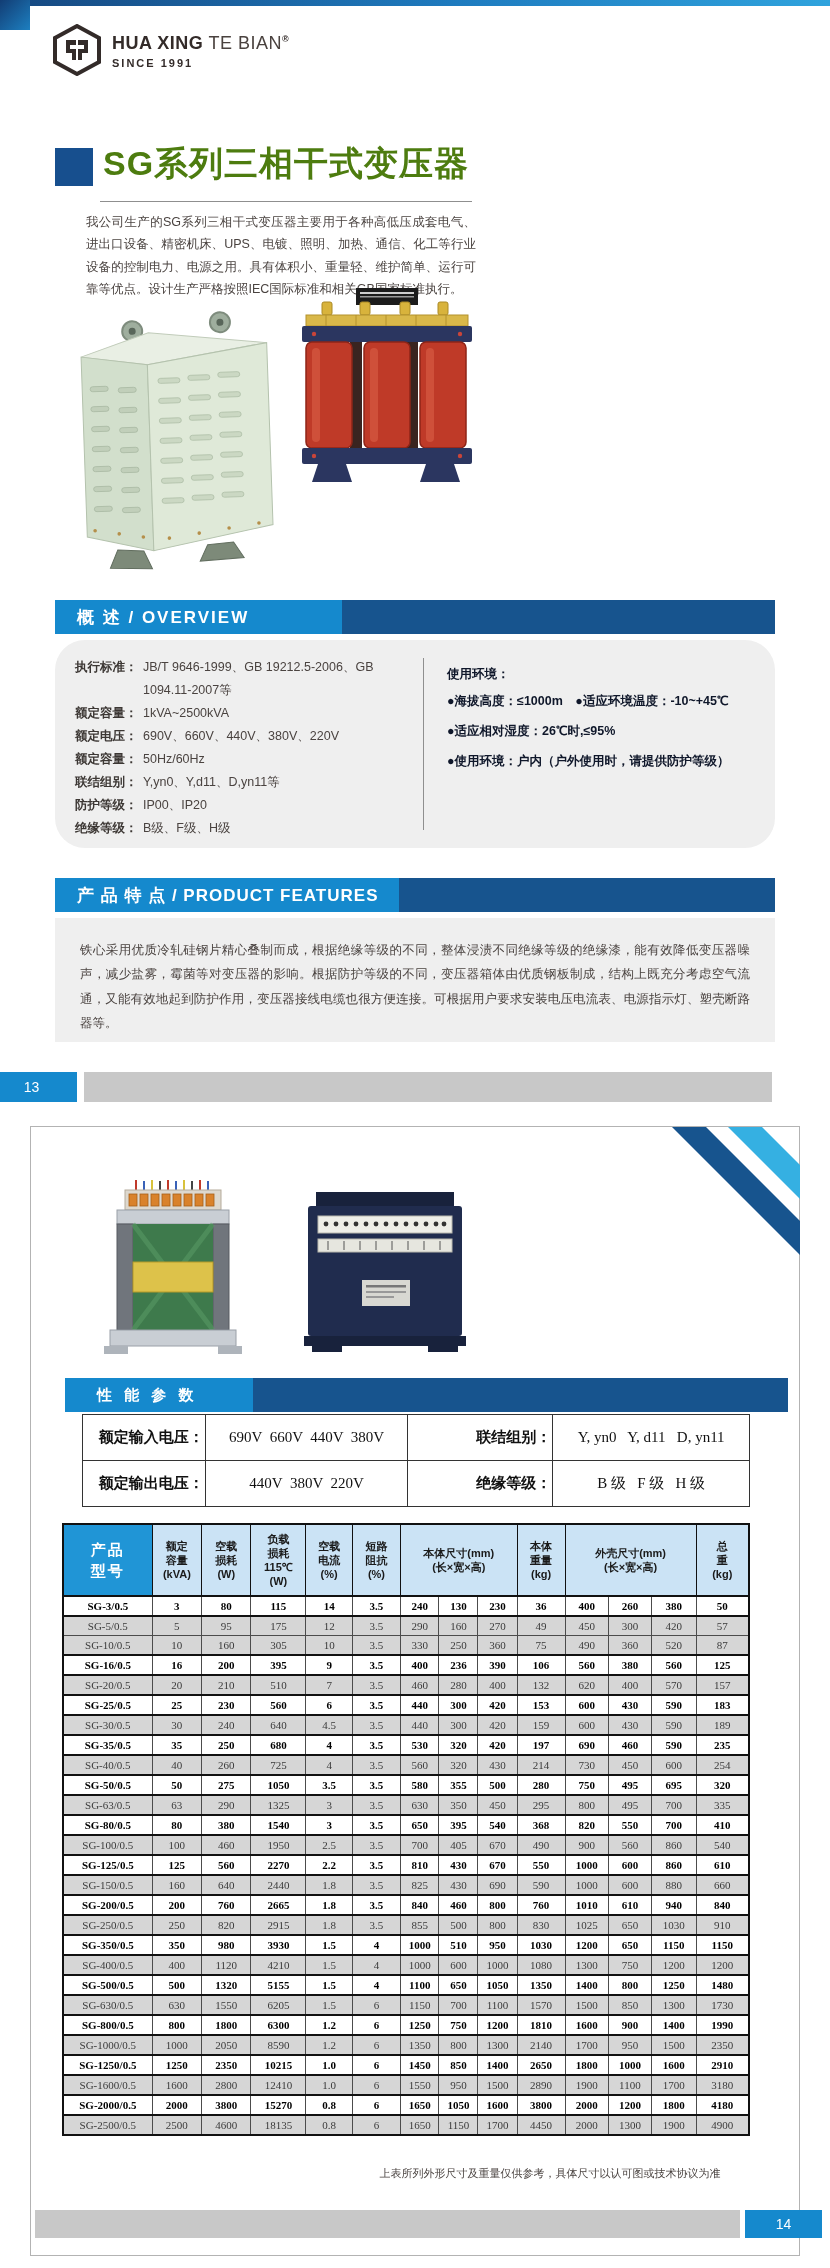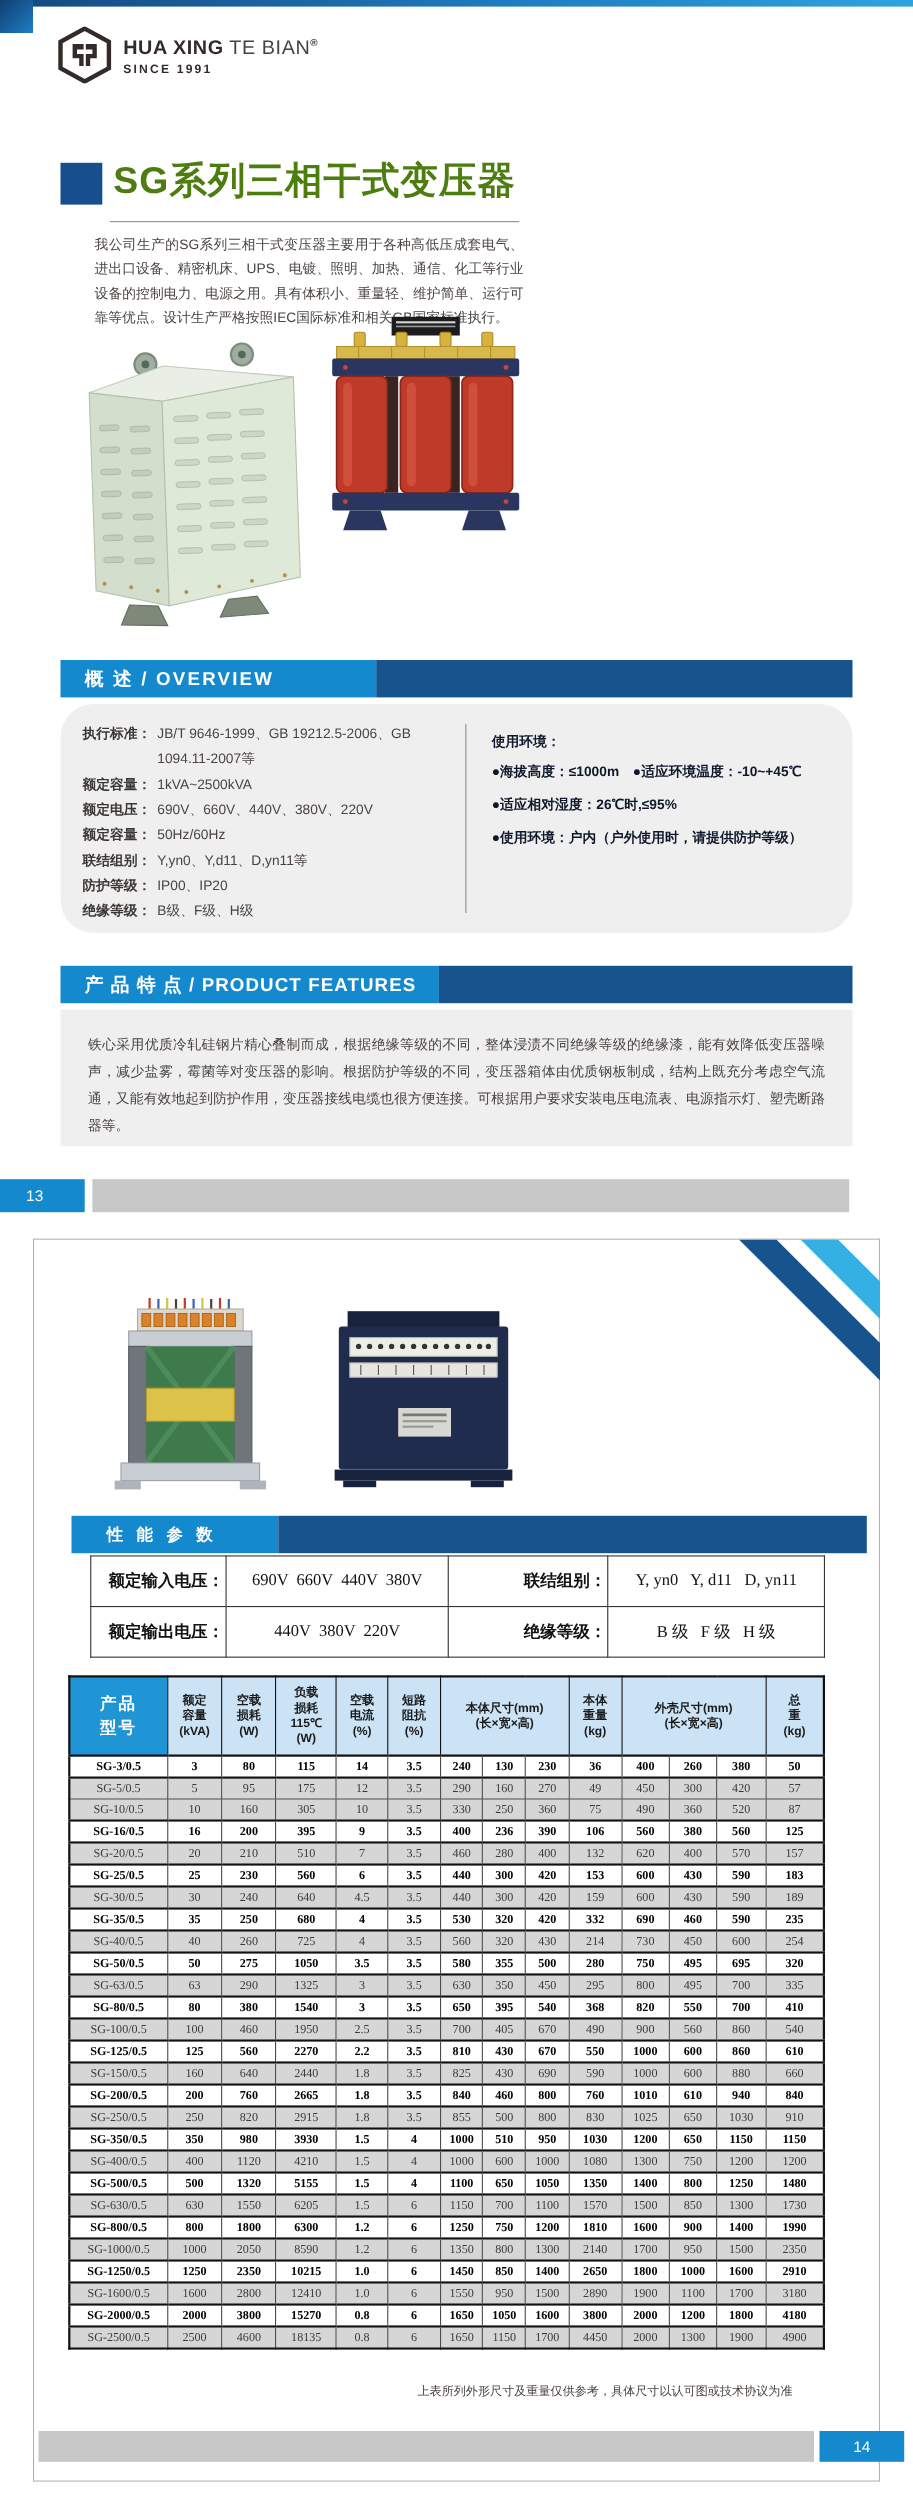--- a/index.html
+++ b/index.html
@@ -561,21 +561,21 @@
         <tr class="r-bold">
           <td>SG-35/0.5</td>
           <td>35</td>
           <td>250</td>
           <td>680</td>
           <td>4</td>
           <td>3.5</td>
           <td>530</td>
           <td>320</td>
           <td>420</td>
-          <td>332</td>
+          <td>197</td>
           <td>690</td>
           <td>460</td>
           <td>590</td>
           <td>235</td>
         </tr>
         <tr class="r-gray">
           <td>SG-40/0.5</td>
           <td>40</td>
           <td>260</td>
           <td>725</td>

